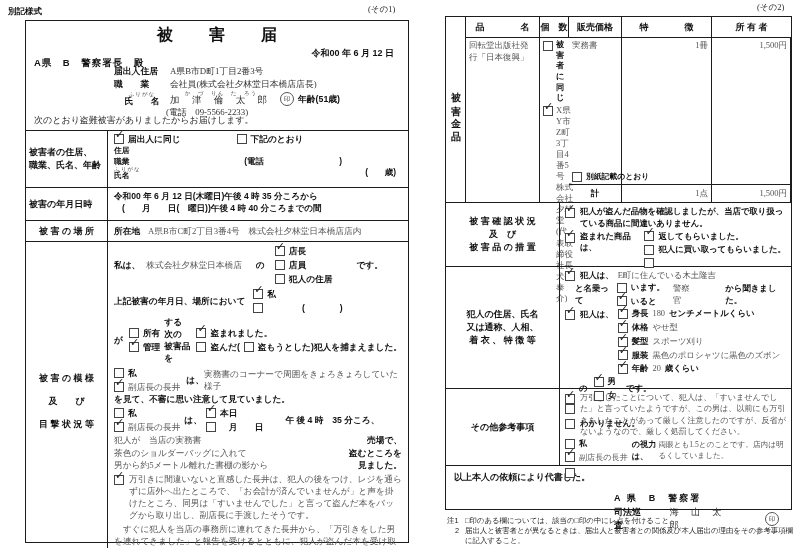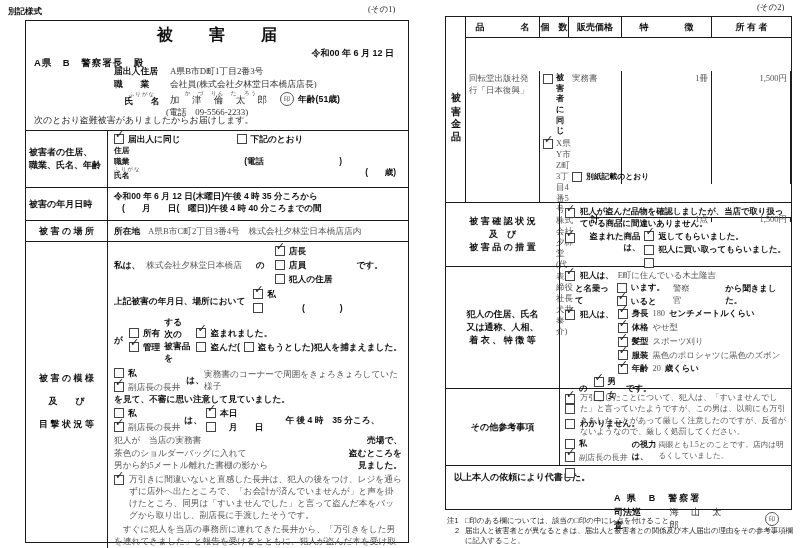--- a/index.html
+++ b/index.html
@@ -56,21 +56,21 @@
   .para { text-align:left; }
 
   
   .t2 { display:grid; grid-template-columns:20px 74px 29px 53px 90px 1fr;
         grid-template-rows:21px 1fr 18px; height:185px; flex:none; border-bottom:1px solid #1c1c1c; font-size:8.5px; }
   .t2 > div { box-sizing:border-box; }
   .vlab { grid-row:1/4; grid-column:1; border-right:1px solid #1c1c1c; display:flex; align-items:center; justify-content:center; }
   .vlab span { writing-mode:vertical-rl; text-orientation:upright; letter-spacing:13px; font-size:10px; }
   .th { border-right:1px solid #1c1c1c; border-bottom:1px solid #1c1c1c; display:flex; align-items:center; justify-content:center; font-size:9px; }
   .th.lastcol { border-right:none; }
-  .cell { border-right:1px solid #1c1c1c; padding:2px 3px;margin-top:33px; }
+  .cell { border-right:1px solid #1c1c1c; padding:2px 3px; }
   .cell.lastcol { border-right:none; }
   .namecell { display:flex; flex-direction:column; justify-content:space-between; }
   .num { text-align:right; }
   .trow { border-top:1px solid #1c1c1c; display:flex; align-items:center; justify-content:center; }
   .trow.num { justify-content:flex-end; padding-right:3px; }
   .ownerline { display:flex; align-items:flex-start; gap:3px; line-height:1.3; }
   .ownerline .c { margin-top:1px; }
 
   
   .sec { display:flex; border-bottom:1px solid #1c1c1c; box-sizing:border-box; }
@@ -414,21 +414,21 @@
         <div class="ln" style="align-items:flex-start;">
           <span class="c" style="margin-top:2px;">
               <span class="k">✓</span>
             </span>
           <span class="g" style="margin-left:5px; flex:1; font-weight:bold;">犯人が盗んだ品物を確認しましたが、当店で取り扱っている商品に間違いありません。</span>
         </div>
         <div class="ln" style="align-items:flex-start; margin-top:1px;">
           <span class="c" style="margin-top:2px;">
               <span class="k">✓</span>
             </span>
-          <span class="g" style="margin-left:5px;text-align:right;">盗まれた商品は、</span>
+          <span class="g" style="margin-left:5px;">盗まれた商品は、</span>
           <span class="stack" style="margin-left:4px;">
             <span class="o">
                 <span class="c">
                   <span class="k">✓</span>
                 </span>
                 <span class="g">返してもらいました。</span>
               </span>
             <span class="o">
                 <span class="c">
                   <span class="k"></span>

